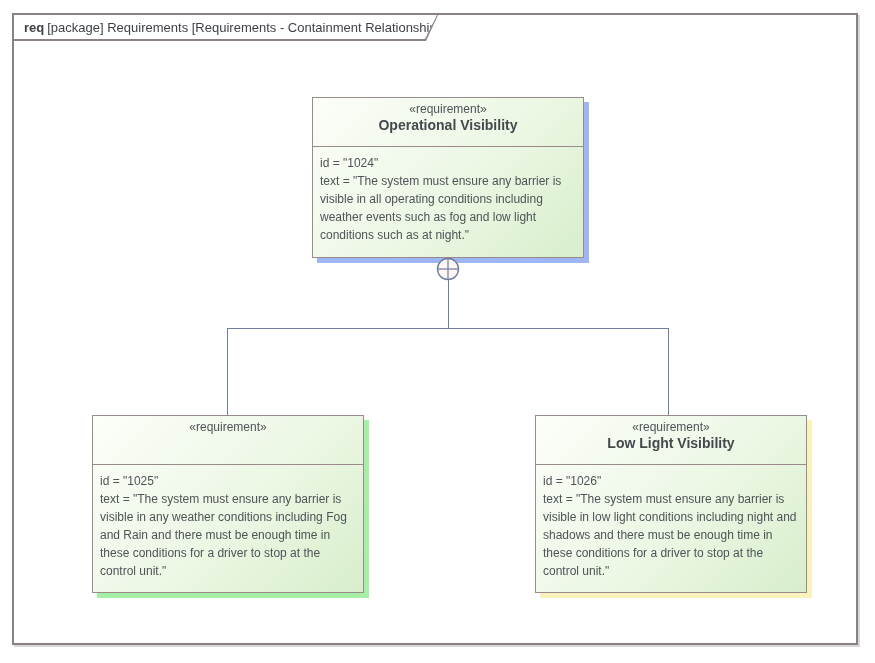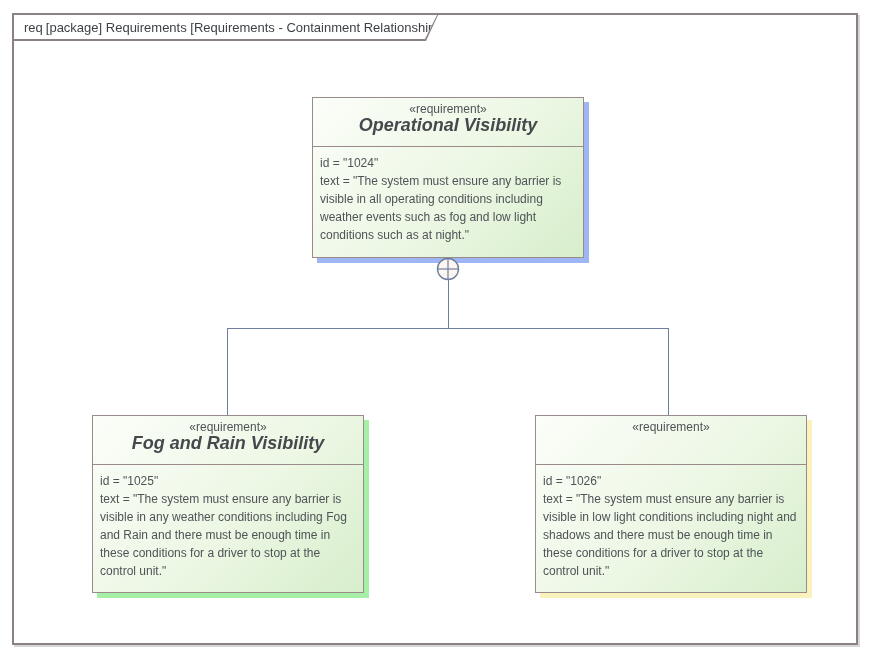--- a/index.html
+++ b/index.html
@@ -35,40 +35,40 @@
     left: 2px; top: 2px; right: 2px; bottom: 2px;
     background: #ffffff;
     clip-path: polygon(0 0, 100% 0, calc(100% - 12px) 100%, 0 100%);
     display: flex;
     align-items: center;
     padding-left: 10px;
     font-size: 13px;
     color: #3e4146;
     white-space: nowrap;
   }
-  .frame-tab-inner .kw { font-weight: normal; margin-right: 3px; }
+  .frame-tab-inner .kw { font-weight: bold; margin-right: 3px; }
 
   
   .req-box {
     position: absolute;
     border: 1.5px solid #9b8a8a;
     background: linear-gradient(135deg, #fcfef9 0%, #ecf7e4 55%, #d7eecb 100%);
   }
   .req-box.parent { left: 312px; top: 97px; width: 272px; height: 161px; box-shadow: 5px 5px 0 #9fb6f4; }
   .req-box.child-left { left: 92px; top: 415px; width: 272px; height: 178px; box-shadow: 5px 5px 0 #a6efa6; }
   .req-box.child-right { left: 535px; top: 415px; width: 272px; height: 178px; box-shadow: 5px 5px 0 #f9f2bc; }
 
   .req-header {
     height: 49px;
     border-bottom: 1.5px solid #9b8a8a;
     text-align: center;
     padding-top: 3px;
   }
   .req-stereotype { font-size: 12px; line-height: 16px; color: #4f5357; }
-  .req-name { font-size: 18px; line-height: 17px; font-weight: bold; color: #45494d; font-style: italic; }
+  .req-name { font-size: 14px; line-height: 17px; font-weight: bold; color: #45494d; }
   .req-body {
     padding: 7px 7px 0 7px;
     font-size: 12px;
     line-height: 18px;
     color: #4f5357;
   }
 
   
   .edge { position: absolute; background: #6f7f9f; }
   .edge.v-parent { left: 448px; top: 280px; width: 1px; height: 48px; }
@@ -114,31 +114,31 @@
 
   <svg class="containment-circle" viewBox="0 0 24 24">
     <circle cx="12" cy="12" r="10.5" fill="#fdf6f1" stroke="#6f7f9f" stroke-width="1.4"></circle>
     <line x1="1.5" y1="12" x2="22.5" y2="12" stroke="#6f7f9f" stroke-width="1.2"></line>
     <line x1="12" y1="1.5" x2="12" y2="22.5" stroke="#6f7f9f" stroke-width="1.2"></line>
   </svg>
 
   <div class="req-box child-left">
     <div class="req-header">
       <div class="req-stereotype">«requirement»</div>
-      <div class="req-name">Fog and Rain Visibility</div>
     </div>
     <div class="req-body">
       <div>id = "1025"</div>
       <div>text = "The system must ensure any barrier is visible in any weather conditions including Fog and Rain and there must be enough time in these conditions for a driver to stop at the control unit."</div>
     </div>
   </div>
 
   <div class="req-box child-right">
     <div class="req-header">
       <div class="req-stereotype">«requirement»</div>
+      <div class="req-name">Low Light Visibility</div>
     </div>
     <div class="req-body">
       <div>id = "1026"</div>
       <div>text = "The system must ensure any barrier is visible in low light conditions including night and shadows and there must be enough time in these conditions for a driver to stop at the control unit."</div>
     </div>
   </div>
 
 </div>
 
 </body></html>

